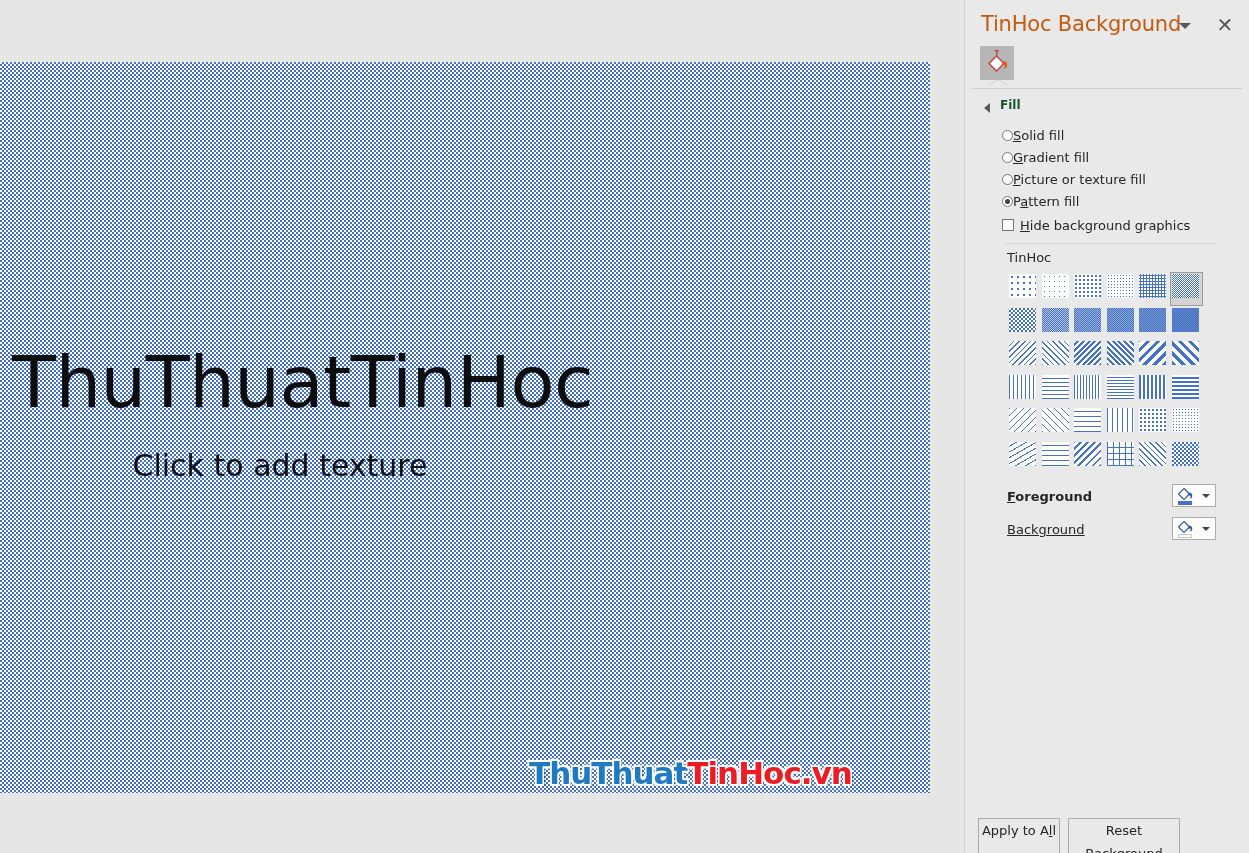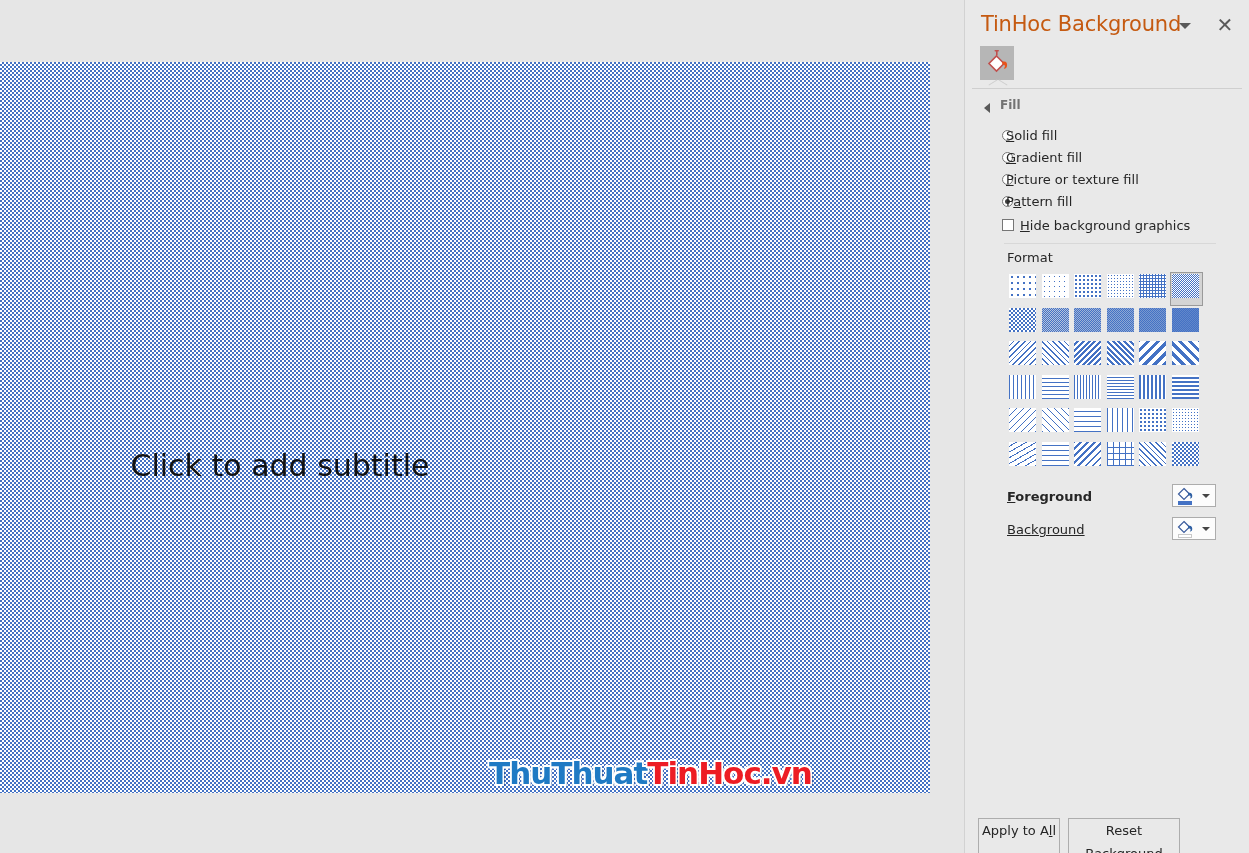--- a/index.html
+++ b/index.html
@@ -40,20 +40,21 @@
   #watermark{
     position:absolute;left:489px;top:693px;
     font-size:31px;font-weight:bold;letter-spacing:-1px;
     font-family:"DejaVu Sans","Liberation Sans",sans-serif;
     white-space:nowrap;
     text-shadow:
       -1.6px -1.6px 0 #fff, 1.6px -1.6px 0 #fff,
       -1.6px  1.6px 0 #fff, 1.6px  1.6px 0 #fff,
       -1.6px 0 0 #fff, 1.6px 0 0 #fff, 0 -1.6px 0 #fff, 0 1.6px 0 #fff,
        2.4px 2.4px 0 rgba(10,40,90,.35);
+    padding-left: 40px;
   }
   #watermark .wm-blue{color:#1F7AC4;}
   #watermark .wm-red{color:#ED1C24;}
 
   
   #pane{
     position:absolute;left:964px;top:0;width:285px;height:853px;
     background:#e9e9e9;border-left:1px solid #d2d2d2;
   }
   #pane-header{position:absolute;left:0;top:0;width:285px;height:48px;}
@@ -89,35 +90,35 @@
   #tab-caret-r{position:absolute;left:998px;top:82px;width:10px;height:1px;background:#cfcfcf;transform:rotate(32deg);}
 
   
   #fill-section{position:absolute;left:984px;top:98px;width:250px;height:18px;cursor:pointer;}
   #fill-collapse{
     position:absolute;left:0px;top:5px;width:0;height:0;
     border-top:5px solid transparent;border-bottom:5px solid transparent;
     border-right:6px solid #595959;
   }
   #fill-label{
-    position:absolute;left:16px;top:0px;font-size:12px;font-weight:bold;color:#737373;
+    position:absolute;left:16px;top:0px;font-size:12px;font-weight:bold;color:#14532d;
     font-family:"DejaVu Sans","Liberation Sans",sans-serif;
   }
 
   
   .radio-row{position:absolute;left:1002px;height:18px;cursor:pointer;}
   .radio-mark{
     position:absolute;left:0;top:2px;width:11px;height:11px;border-radius:50%;
     border:1px solid #767676;background:#fff;box-sizing:border-box;
   }
   .radio-row.checked .radio-mark:after{
     content:"";position:absolute;left:2px;top:2px;width:5px;height:5px;border-radius:50%;background:#404040;
   }
   .radio-text{
-    position:absolute;left:4px;top:0px;font-size:13px;color:#262626;white-space:nowrap;
+    position:absolute;left:11px;top:0px;font-size:13px;color:#262626;white-space:nowrap;
     font-family:"DejaVu Sans","Liberation Sans",sans-serif;
   }
   .ul{text-decoration:underline;}
 
   .check-row{position:absolute;left:1002px;height:18px;cursor:pointer;}
   .check-mark{
     position:absolute;left:0;top:1px;width:12px;height:12px;
     border:1px solid #767676;background:#fff;box-sizing:border-box;
   }
   .check-text{
@@ -171,21 +172,22 @@
   }
   #apply-all-btn{left:978px;width:82px;}
   #reset-bg-btn{left:1068px;width:112px;}
 </style>
 </head>
 <body>
 
 <div id="workspace">
   <div id="slide">
 
-    <div id="slide-subtitle">Click to add subtitle</div>
+    <div id="slide-title">ThuThuatTinHoc</div>
+    <div id="slide-subtitle">Click to add texture</div>
 
     <div id="watermark">
       <span class="wm-blue">ThuThuat</span><span class="wm-red">TinHoc.vn</span>
     </div>
 
   </div>
 </div>
 
 <div id="pane">
 
@@ -234,21 +236,21 @@
 <div class="radio-row checked" style="top:194px;">
   <span class="radio-mark"></span>
   <span class="radio-text">P<span class="ul">a</span>ttern fill</span>
 </div>
 <div class="check-row" style="top:218px;">
   <span class="check-mark"></span>
   <span class="check-text"><span class="ul">H</span>ide background graphics</span>
 </div>
 
 <div id="divider1"></div>
-<div id="pattern-label">Format</div>
+<div id="pattern-label">TinHoc</div>
 
 <div id="pattern-grid">
     <div class="sw-cell" title="5% dotted">
       <div class="sw" style="background-image: radial-gradient(rgb(68, 114, 196) 0.8px, transparent 0.8px); background-size: 6px 6px; background-position: 0px 0px;"></div>
     </div>
     <div class="sw-cell" title="10% dotted">
       <div class="sw" style="background-image: radial-gradient(rgb(68, 114, 196) 0.9px, transparent 0.9px); background-size: 5px 5px; background-position: 0px 0px;"></div>
     </div>
     <div class="sw-cell" title="20% dotted">
       <div class="sw" style="background-image: radial-gradient(rgb(68, 114, 196) 0.9px, transparent 0.9px); background-size: 4px 4px; background-position: 0px 0px;"></div>

